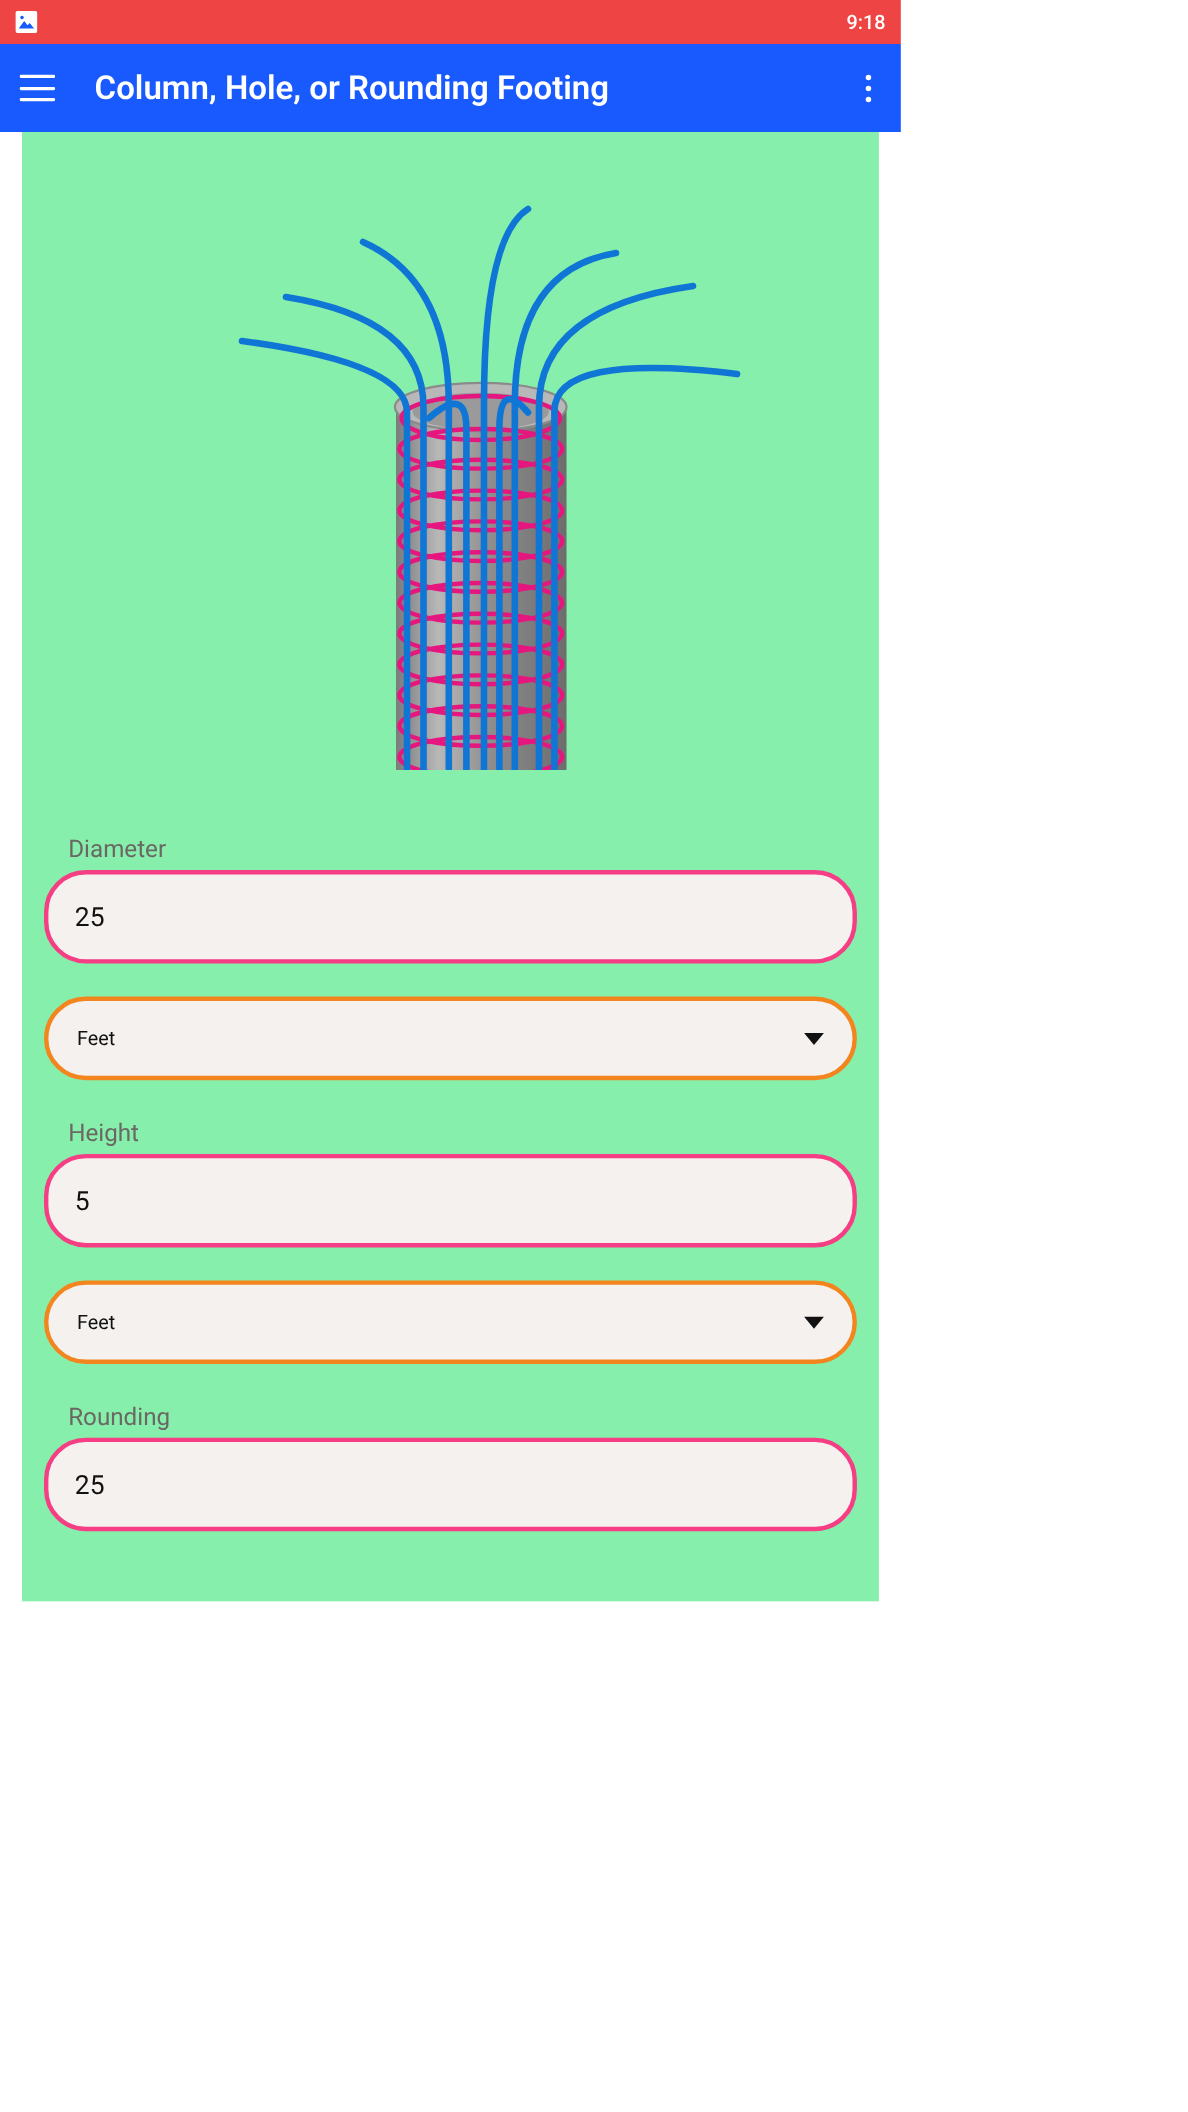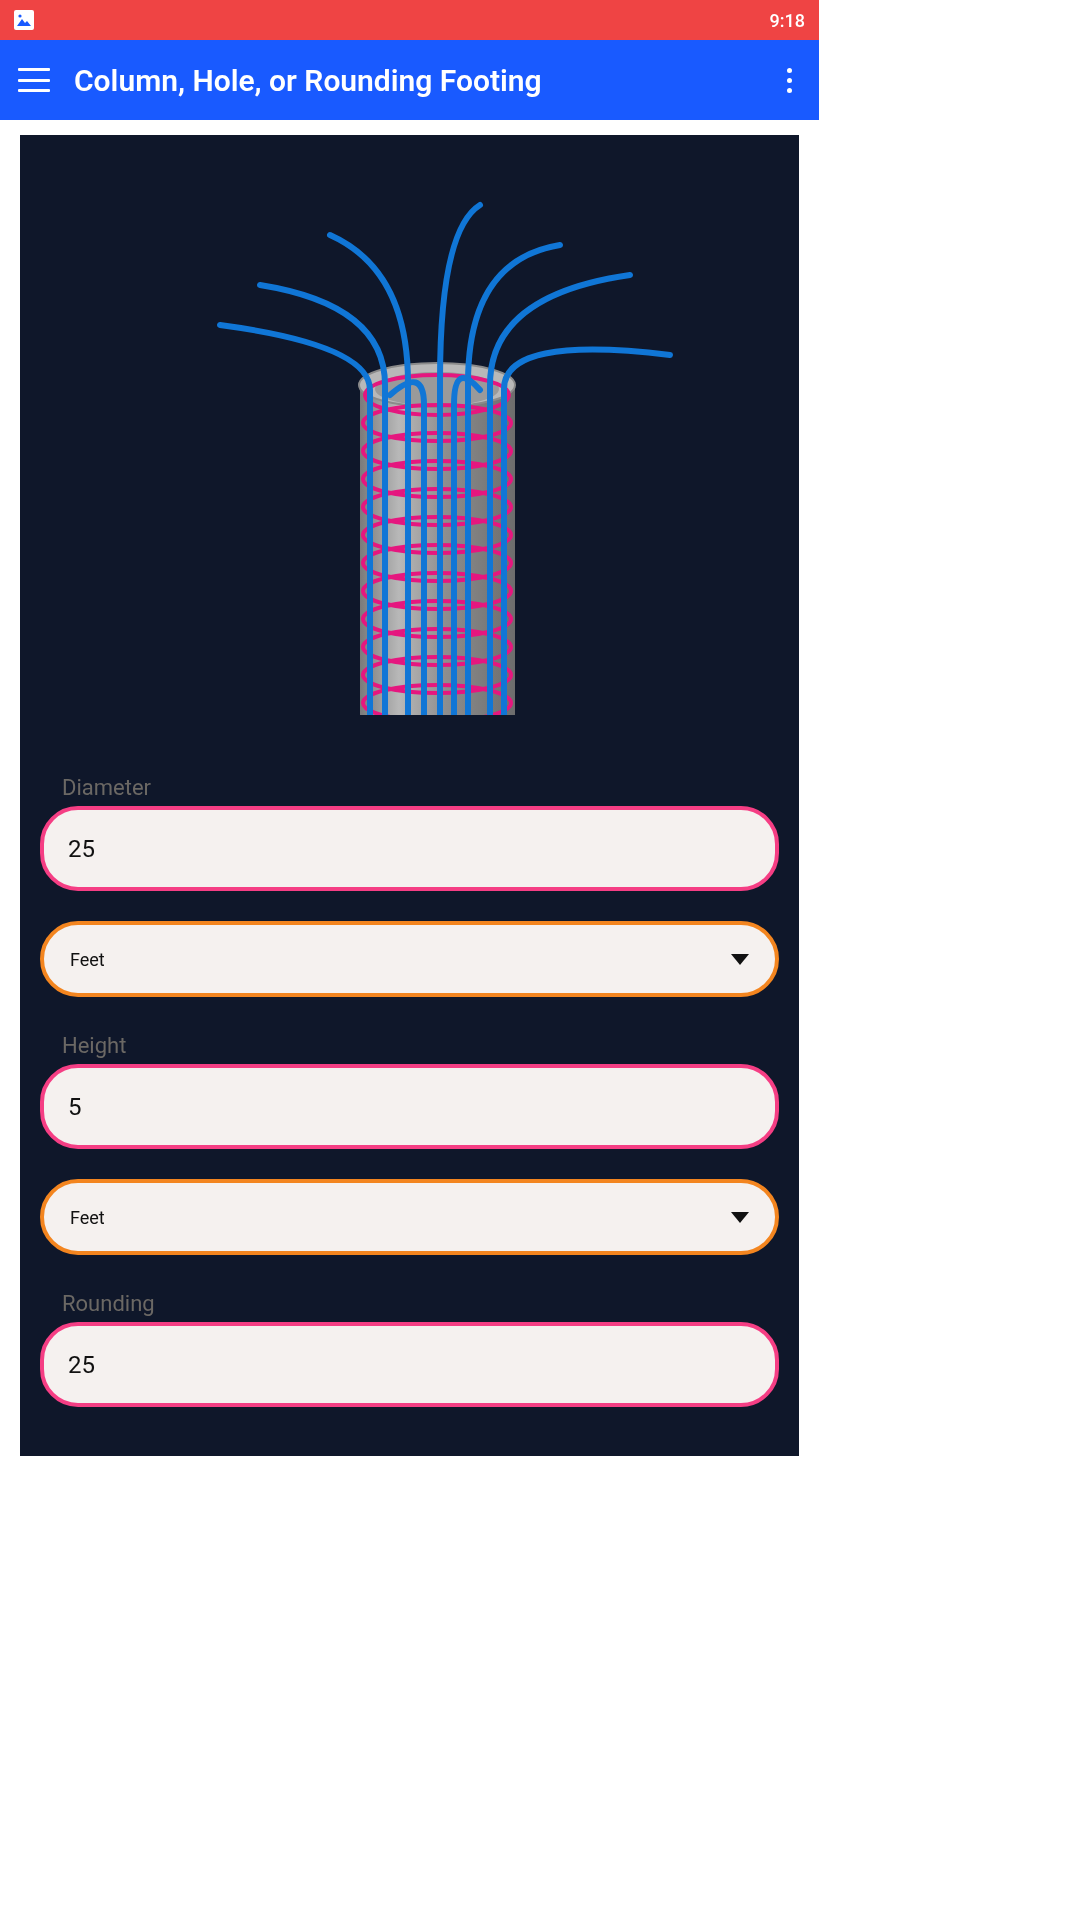--- a/index.html
+++ b/index.html
@@ -28,21 +28,21 @@
     font-size: 18px;
     font-weight: 500;
   }
   .app-bar {
     height: 80px;
     background: #195aff;
     display: flex;
     align-items: center;
     padding: 0 18px;
     color: #fff;
-    gap: 24px;
+    gap: 36px;
   }
   .hamburger {
     width: 32px;
     height: 24px;
     display: flex;
     flex-direction: column;
     justify-content: space-between;
   }
   .hamburger span {
     display: block;
@@ -62,22 +62,22 @@
     align-items: center;
     gap: 5px;
   }
   .more-dots span {
     width: 5px;
     height: 5px;
     background: #fff;
     border-radius: 50%;
   }
   .content {
-    background: #0f172a;
-    margin: 15px 20px;
+    background: #86efac;
+    margin: 0 20px;
     height: calc(100% - 120px);
     padding: 40px 20px 20px 20px;
     overflow: hidden;
   }
   .illustration-container {
     display: flex;
     justify-content: center;
     margin-bottom: 60px;
   }
   .illustration {

